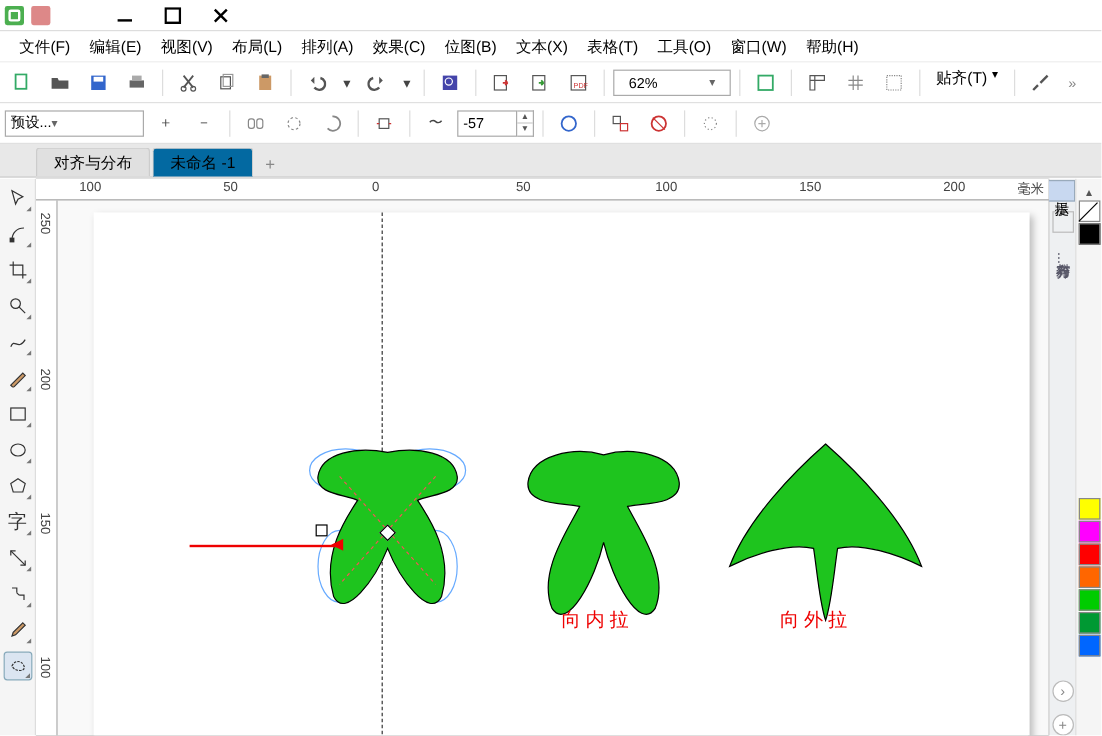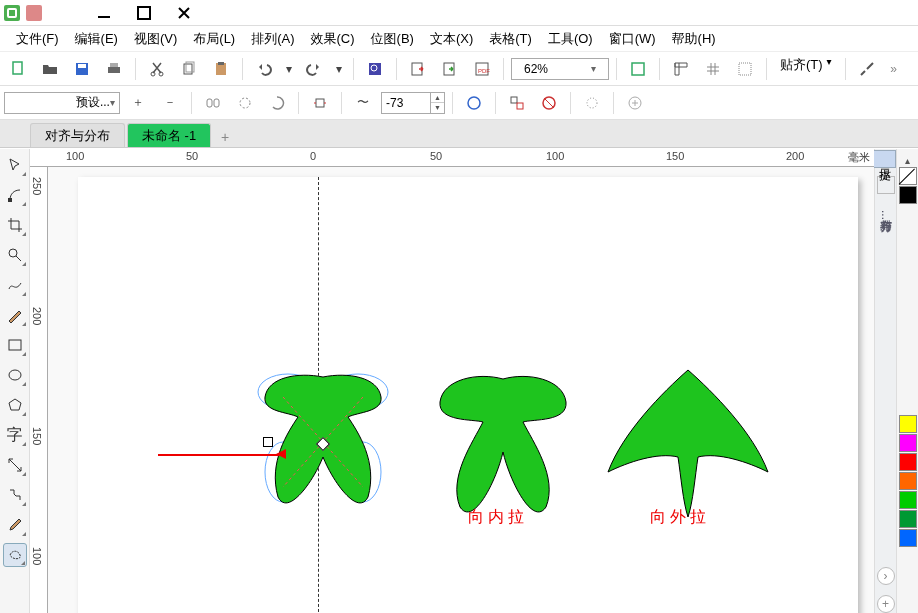--- a/index.html
+++ b/index.html
@@ -20,30 +20,30 @@
 
 
 .toolbar, .propbar { height:34px; display:flex; align-items:center; padding:0 4px; border-bottom:1px solid #e0e0e0; gap:4px;}
 .tbtn { width:28px; height:26px; display:flex; align-items:center; justify-content:center; color:#444; position:relative; border-radius:3px;}
 .sep { width:1px; height:22px; background:#ddd; margin:0 3px;}
 .zoomsel { width:98px; height:22px; border:1px solid #aaa; display:flex; align-items:center; padding:0 12px; font-size:12px; justify-content:space-between;gap:28px;}
 .zoomsel .arr { font-size:10px; color:#666;}
 .snap { padding:0 6px; font-size:13px; display:flex; align-items:flex-start; height:26px;}
 
 
-.preset { width:116px; height:22px; border:1px solid #aaa; display:flex; align-items:center; padding:0 4px; font-size:12px; justify-content:flex-end;}
+.preset { width:116px; height:22px; border:1px solid #aaa; display:flex; align-items:center; padding:0 4px; font-size:12px; justify-content:flex-start;}
 .numfield { width:50px; height:22px; border:1px solid #aaa; display:flex; align-items:center; padding:0 4px; font-size:12px; }
 .spinner { width:14px; height:22px; border:1px solid #aaa; border-left:none; display:flex; flex-direction:column;}
 .spinner div { flex:1; display:flex; align-items:center; justify-content:center; font-size:7px; color:#555; border-bottom:1px solid #ccc;}
 .spinner div:last-child{border:none;}
 
 
 .doctabs { height:28px; background:#e8e8e8; display:flex; align-items:flex-end; padding-left:30px; border-bottom:1px solid #ccc;}
 .doctab { height:24px; padding:0 14px; display:flex; align-items:center; font-size:13px; background:#e0e0e0; border:1px solid #ccc; border-bottom:none; margin-right:2px; border-radius:3px 3px 0 0;}
-.doctab.active { background:#22c55e; }
+.doctab.active { background:#0369a1; }
 .addtab { width:20px; height:20px; display:flex; align-items:center; justify-content:center; color:#888; font-size:14px; margin-left:2px;}
 .hintflag { position:absolute; right:22px; top:150px; writing-mode:vertical-rl; background:#c8d8f0; padding:8px 2px; font-size:12px; border:1px solid #9ab;}
 
 
 .workarea { position:absolute; left:30px; right:44px; top:149px; bottom:0; background:#404040; }
 .hruler { position:absolute; left:0; right:0; top:0; height:18px; background:#fff; border-bottom:1px solid #aaa; }
 .vruler { position:absolute; left:0; top:18px; bottom:0; width:18px; background:#fff; border-right:1px solid #aaa;}
 .canvaswrap { position:absolute; left:18px; top:18px; right:0; bottom:0; background:#f9f9f9; overflow:hidden;}
 .page { position:absolute; left:30px; top:10px; width:780px; height:440px; background:#fff; box-shadow:3px 3px 6px rgba(0,0,0,.25);}
 .page-edge { position:absolute; left:270px; top:10px; width:1px; height:440px; border-left:1px dashed #333;}
@@ -269,21 +269,21 @@
   <div class="tbtn">
       <svg class="ic" viewBox="0 0 16 16">
         <rect x="4" y="4" width="8" height="8" fill="none" stroke="#555"></rect>
         <path d="M2 8h2m8 0h2" stroke="#c33"></path>
       </svg>
     </div>
   <div class="sep"></div>
   <div class="tbtn">〜</div>
   <div style="display:flex">
     <div class="numfield">
-        <span>-73</span>
+        <span>-57</span>
       </div>
     <div class="spinner">
         <div>▲</div>
         <div>▼</div>
       </div>
   </div>
   <div class="sep"></div>
   <div class="tbtn">
       <svg class="ic" viewBox="0 0 16 16">
         <circle cx="8" cy="8" r="6" fill="none" stroke="#36c" stroke-width="1.5"></circle>

